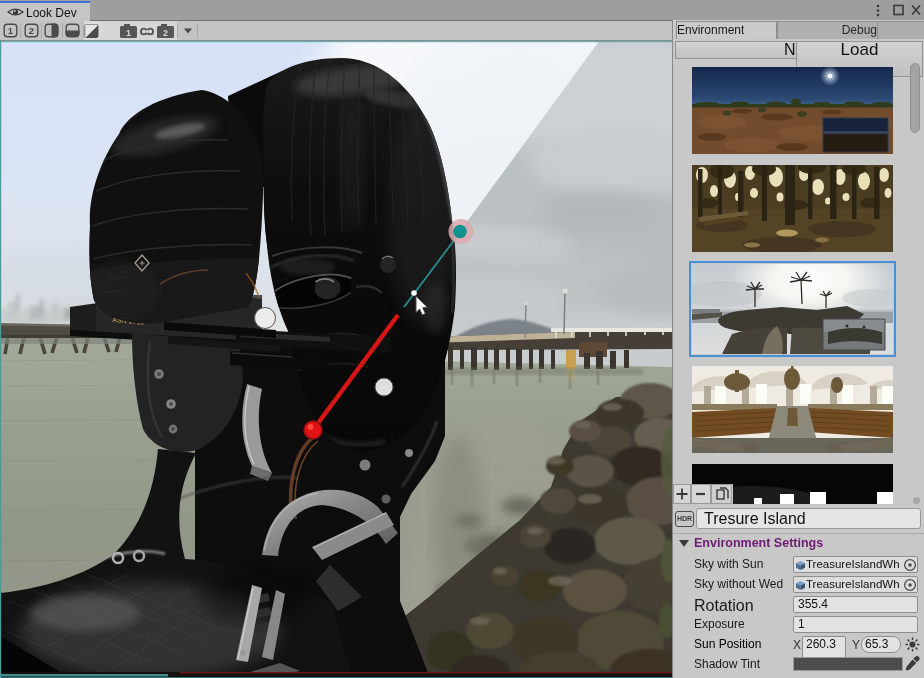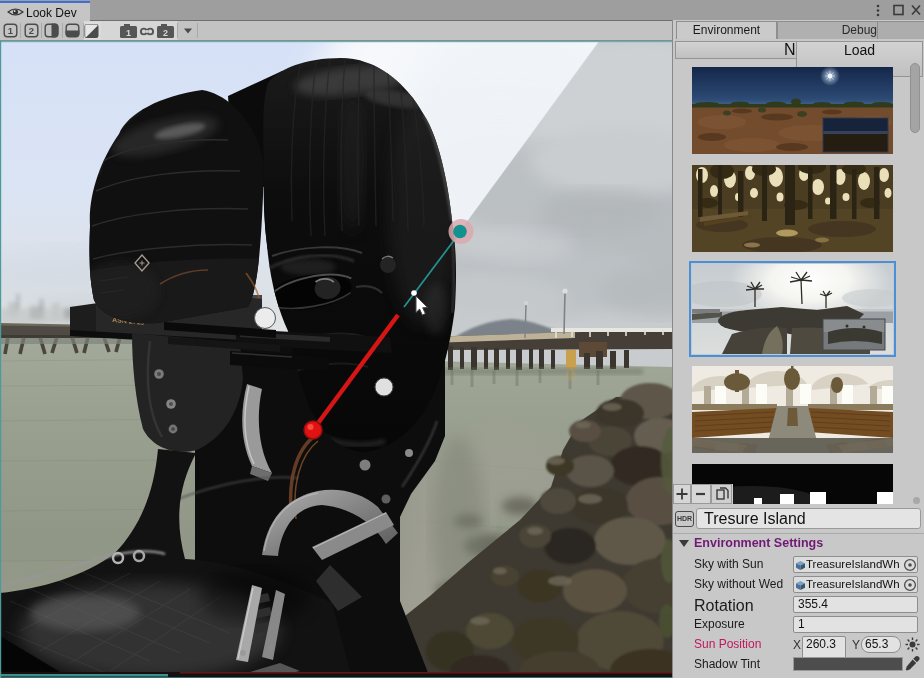--- a/index.html
+++ b/index.html
@@ -489,26 +489,26 @@
     <circle cx="414" cy="252" r="2.8" fill="#fff"></circle>
     <path d="M416,255 l0,16.5 l3.6,-3.4 l2.7,6 l3.1,-1.5 l-2.7,-5.8 l4.9,-0.3 Z" fill="#fff" stroke="#444" stroke-width="1"></path>
 
     <rect x="0" y="0" width="672" height="1.2" fill="#63b2b2"></rect>
     <rect x="0" y="0" width="1.2" height="637" fill="#4d9a9a"></rect>
     </g>
   </svg>
 
   <div class="abs" id="rpanel"></div>
 
-  <div class="abs" style="left:676px;top:21px;width:101px;height:18px;background:#cacaca;border:1px solid #8e8e8e;border-bottom:none;box-sizing:border-box;font-size:12px;color:#1a1a1a;text-align:center;line-height:17px;">Environment</div>
+  <div class="abs" style="left:676px;top:21px;width:101px;height:18px;background:#cacaca;border:1px solid #8e8e8e;border-bottom:none;box-sizing:border-box;font-size:12px;color:#1a1a1a;line-height:17px;">Environment</div>
   <div class="abs" style="left:777px;top:21px;width:101px;height:18px;background:#b0b0b0;border:1px solid #8e8e8e;border-bottom:none;box-sizing:border-box;font-size:12px;color:#2a2a2a;text-align:right;line-height:17px;">Debug</div>
   <div class="abs" style="left:878px;top:21px;width:46px;height:18px;background:#adadad;border-top:1px solid #8e8e8e;box-sizing:border-box;"></div>
 
   <div class="abs" style="left:675px;top:41px;width:142px;height:18px;background:linear-gradient(#d2d2d2,#c0c0c0);border:1px solid #949494;box-sizing:border-box;font-size:16px;color:#111;text-align:right;line-height:16px;">New</div>
-  <div class="abs" style="left:796px;top:41px;width:127px;height:36px;background:linear-gradient(#d2d2d2,#c0c0c0);border:1px solid #949494;box-sizing:border-box;font-size:14px;color:#111;text-align:center;line-height:16px;">Load</div>
+  <div class="abs" style="left:796px;top:41px;width:127px;height:36px;background:linear-gradient(#d2d2d2,#c0c0c0);border:1px solid #949494;box-sizing:border-box;font-size:17px;color:#111;text-align:center;line-height:16px;">Load</div>
 
   <svg class="abs" style="left:692px;top:67px" width="201" height="87" viewBox="0 0 201 87">
     <linearGradient id="t1sky" x1="0" y1="0" x2="0" y2="1">
       <stop offset="0" stop-color="#14274a"></stop>
       <stop offset="0.8" stop-color="#2c4a74"></stop>
       <stop offset="1" stop-color="#46688e"></stop>
     </linearGradient>
     <radialGradient id="t1sun" cx="0.5" cy="0.5" r="0.5">
       <stop offset="0" stop-color="#fff"></stop>
       <stop offset="0.3" stop-color="#bcd0e8" stop-opacity="0.7"></stop>
@@ -737,21 +737,21 @@
   <div class="abs" style="left:696px;top:508px;width:225px;height:21px;background:#e4e4e4;border:1px solid #9a9a9a;border-radius:3px;box-sizing:border-box;font-size:16px;color:#111;line-height:19px;padding-left:7px;">Tresure Island</div>
   <div class="abs" style="left:673px;top:533px;width:251px;height:1px;background:#aaa;"></div>
 
   <div class="abs" style="left:679px;top:540px;width:0;height:0;border-left:5px solid transparent;border-right:5px solid transparent;border-top:7px solid #3a3a3a;"></div>
   <div class="abs" style="left:694px;top:536px;font-size:12.5px;font-weight:bold;color:#701a75;">Environment Settings</div>
 
   <div class="abs" style="left:694px;top:557px;font-size:12px;color:#1a1a1a;">Sky with Sun</div>
   <div class="abs" style="left:694px;top:577px;font-size:12px;color:#1a1a1a;">Sky without Wed</div>
   <div class="abs" style="left:694px;top:597px;font-size:16px;color:#1a1a1a;">Rotation</div>
   <div class="abs" style="left:694px;top:617px;font-size:12px;color:#1a1a1a;">Exposure</div>
-  <div class="abs" style="left:694px;top:637px;font-size:12px;color:#be185d;">Sun Position</div>
+  <div class="abs" style="left:694px;top:637px;font-size:12px;color:#000000;">Sun Position</div>
   <div class="abs" style="left:694px;top:657px;font-size:12px;color:#1a1a1a;">Shadow Tint</div>
 
   <div class="abs" style="left:793px;top:556px;width:125px;height:17px;background:#dcdcdc;border:1px solid #8e8e8e;border-radius:2px;box-sizing:border-box;overflow:hidden;">
     <svg class="abs" style="left:2px;top:3.5px" width="9" height="9" viewBox="0 0 9 9">
       <path d="M4.5,0 L9,2.3 L4.5,4.6 L0,2.3 Z" fill="#7aa0c8"></path>
       <path d="M0,2.3 L4.5,4.6 L4.5,9 L0,6.7 Z" fill="#4a6e96"></path>
       <path d="M9,2.3 L4.5,4.6 L4.5,9 L9,6.7 Z" fill="#38536e"></path>
     </svg>
     <span class="abs" style="left:12px;top:1px;font-size:11.5px;color:#111;white-space:nowrap;">TreasureIslandWh</span>
   </div>

